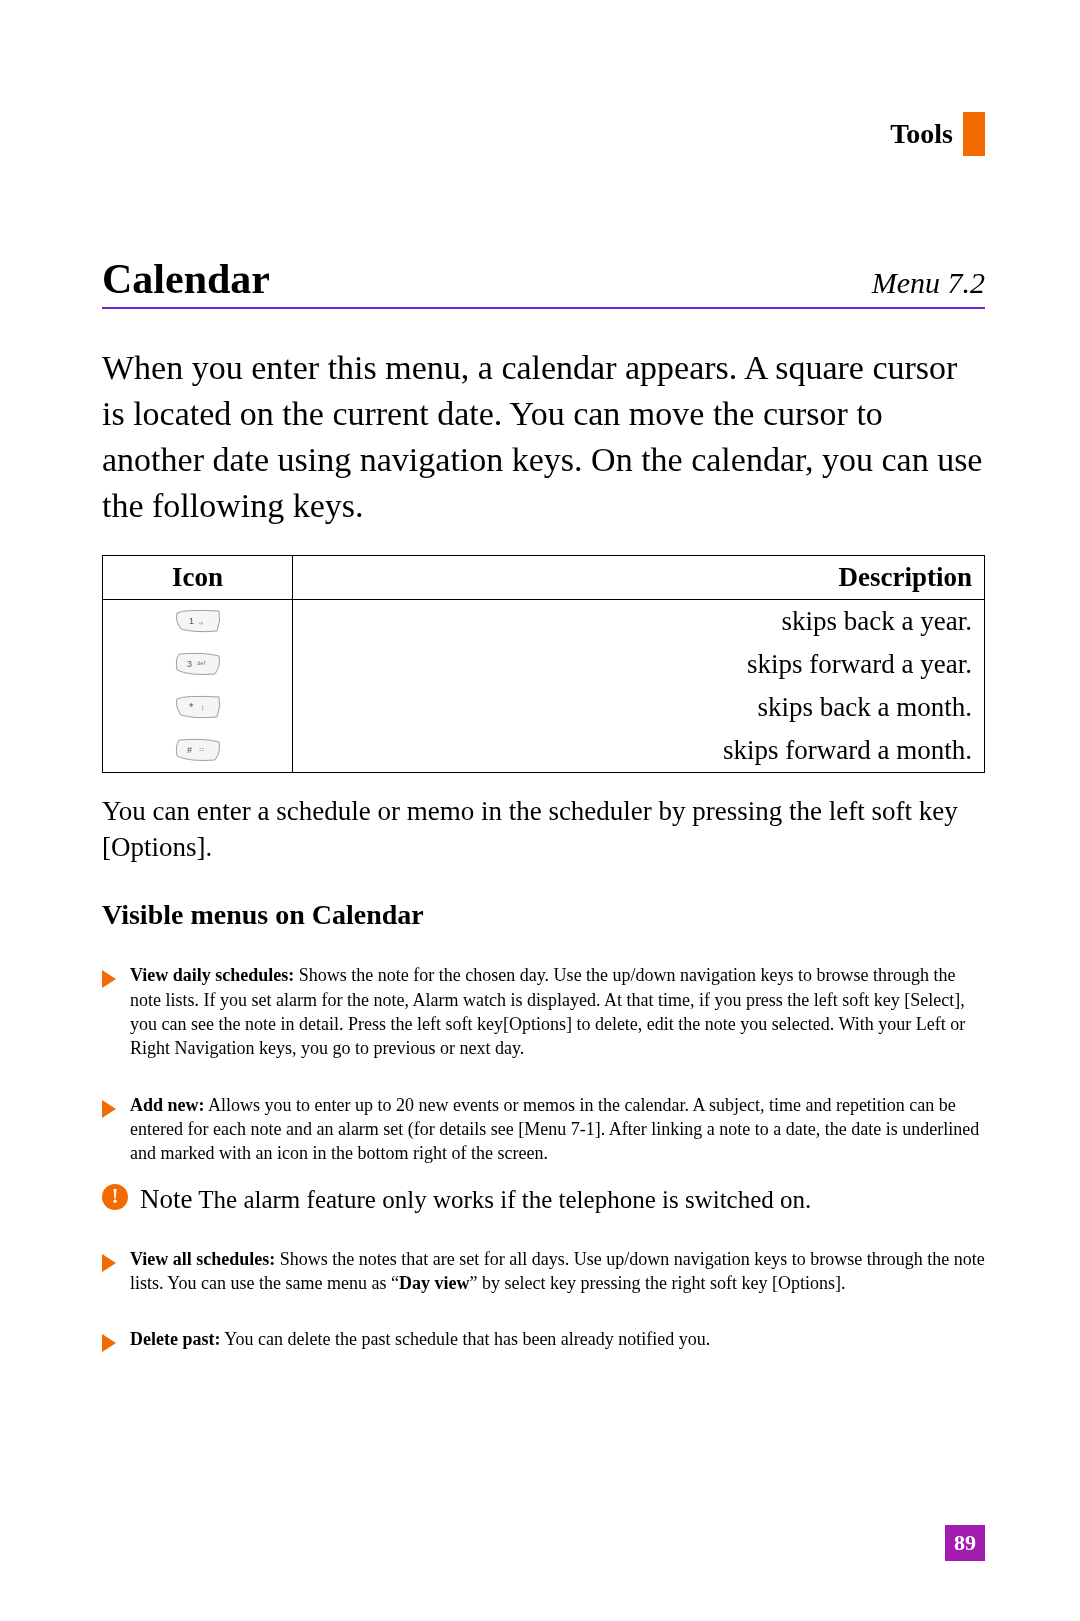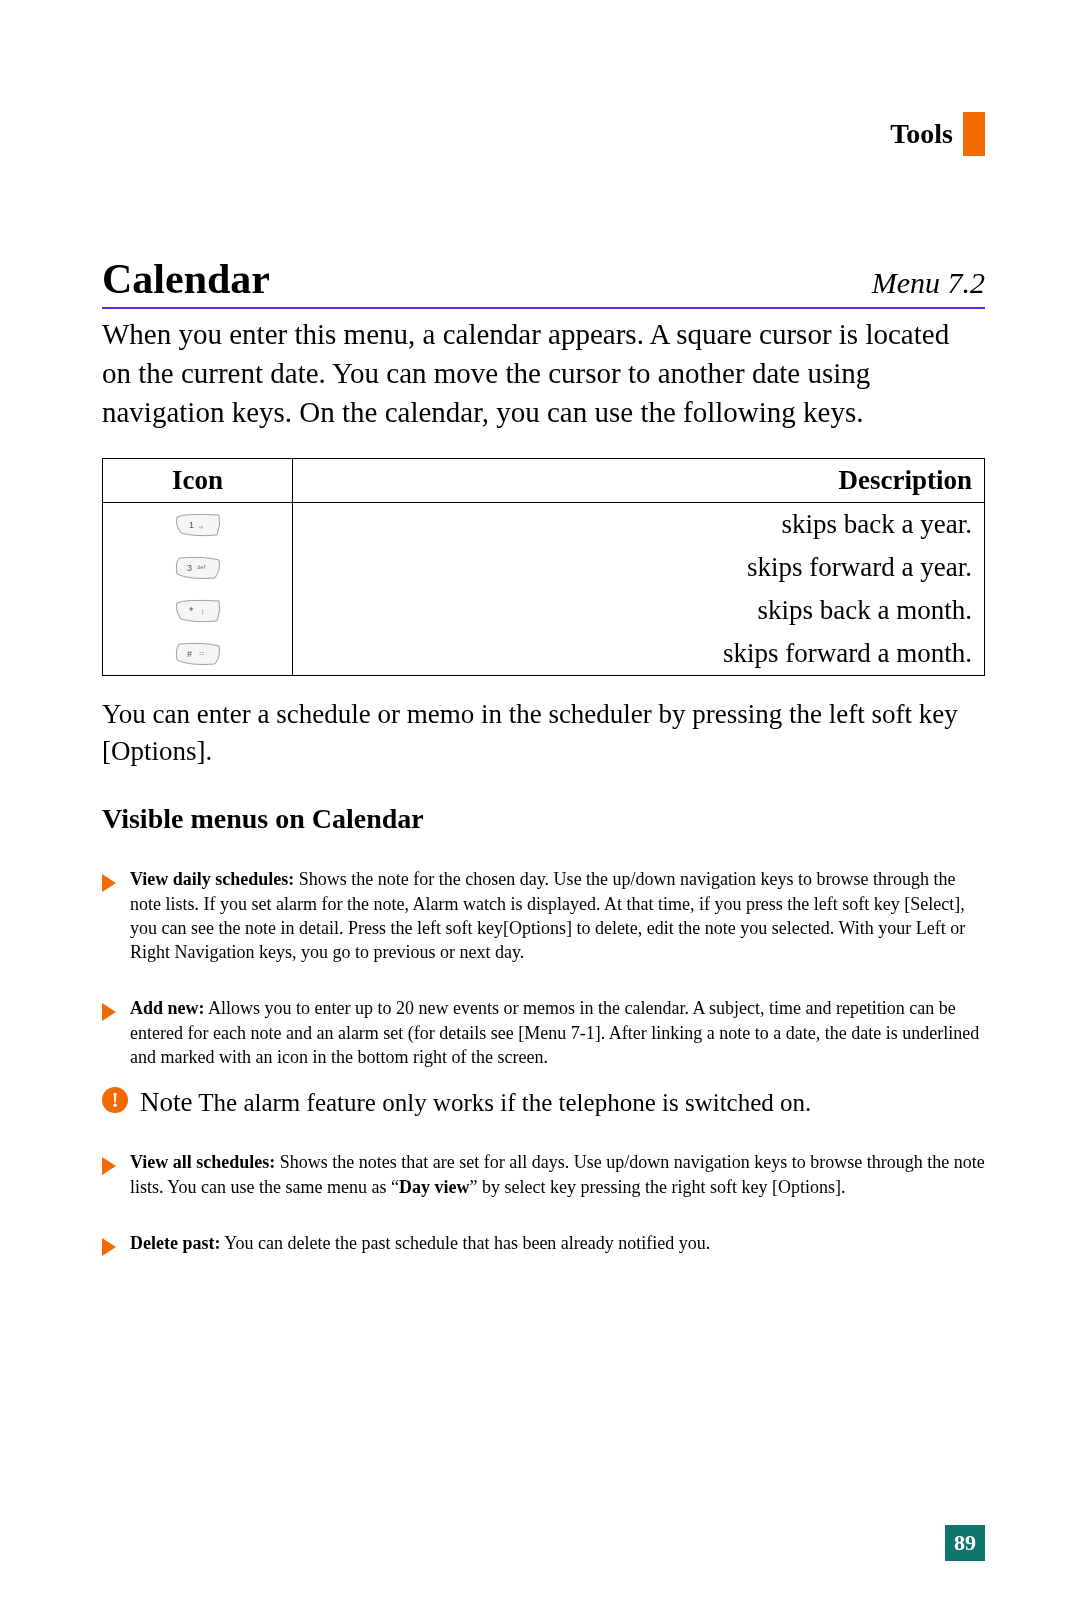--- a/index.html
+++ b/index.html
@@ -4,37 +4,37 @@
 <style>
   * { box-sizing: border-box; margin: 0; padding: 0; }
   html, body { width: 1080px; height: 1621px; background: #fff; font-family: "Times New Roman", Times, serif; color: #000; }
   .page { position: relative; width: 1080px; height: 1621px; padding: 110px 95px 60px 102px; }
   .top-label { position: absolute; top: 112px; right: 95px; display: flex; align-items: center; gap: 10px; }
   .top-label span { font-weight: bold; font-size: 28px; font-family: Liberation Serif, serif; }
   .orange-block { width: 22px; height: 44px; background: #f26a00; }
   .title-row { display: flex; align-items: baseline; justify-content: space-between; margin-top: 145px; border-bottom: 2px solid #6d28d9; padding-bottom: 4px; }
   .title { font-size: 42px; font-weight: bold; }
   .menu-num { font-size: 30px; font-style: italic; }
-  .intro { font-size: 29px; line-height: 1.35; margin-top: 6px; }
+  .intro { font-size: 34px; line-height: 1.35; margin-top: 36px; }
   table.keytable { border-collapse: collapse; width: 100%; margin-top: 26px; }
   table.keytable th, table.keytable td { border: 1px solid #000; padding: 6px 12px; font-size: 27px; text-align: right; vertical-align: middle; }
   table.keytable th { font-weight: bold; }
   table.keytable col.c1 { width: 190px; }
   table.keytable tbody td { border-top: none; border-bottom: none; }
   table.keytable tbody tr:last-child td { border-bottom: 1px solid #000; }
   .kicon { display: block; margin: 0 auto; }
   .para { font-size: 27px; line-height: 1.35; margin-top: 20px; }
   .subhead { font-size: 28px; font-weight: bold; margin-top: 34px; }
   .item { position: relative; font-size: 18px; line-height: 1.35; margin-top: 32px; padding-left: 28px; }
   .item .tri { position: absolute; left: 0; top: 7px; width: 0; height: 0; border-top: 9px solid transparent; border-bottom: 9px solid transparent; border-left: 14px solid #f26a00; }
   .item b { font-weight: bold; }
   .note { position: relative; font-size: 25px; margin-top: 18px; padding-left: 38px; }
   .note .bang { position: absolute; left: 0; top: 0; width: 26px; height: 26px; border-radius: 50%; background: #f26a00; color: #fff; font-weight: bold; display: flex; align-items: center; justify-content: center; font-size: 20px; }
   .note b { font-weight: normal; font-size: 27px; }
-  .pagenum { position: absolute; right: 95px; bottom: 60px; width: 40px; height: 36px; background: #0f766e; color: #fff; font-size: 22px; font-weight: bold; display: flex; align-items: center; justify-content: center; }
+  .pagenum { position: absolute; right: 95px; bottom: 60px; width: 40px; height: 36px; background: #a21caf; color: #fff; font-size: 22px; font-weight: bold; display: flex; align-items: center; justify-content: center; }
 </style>
 </head>
 <body>
 
 <div class="page">
 
   <div class="top-label">
     <span>Tools</span>
     <div class="orange-block"></div>
   </div>

